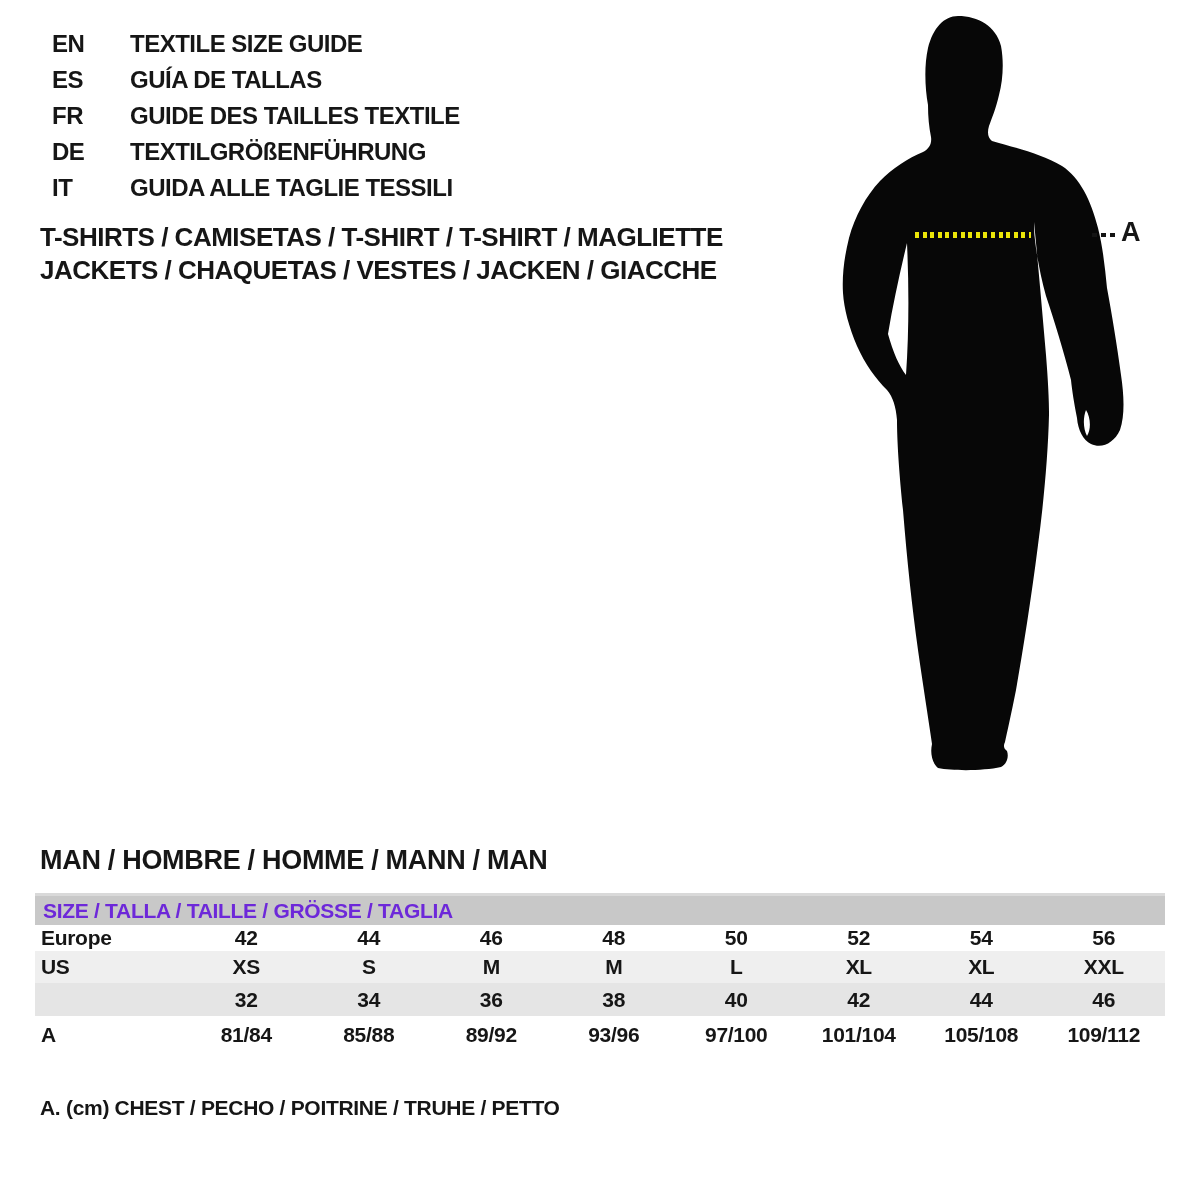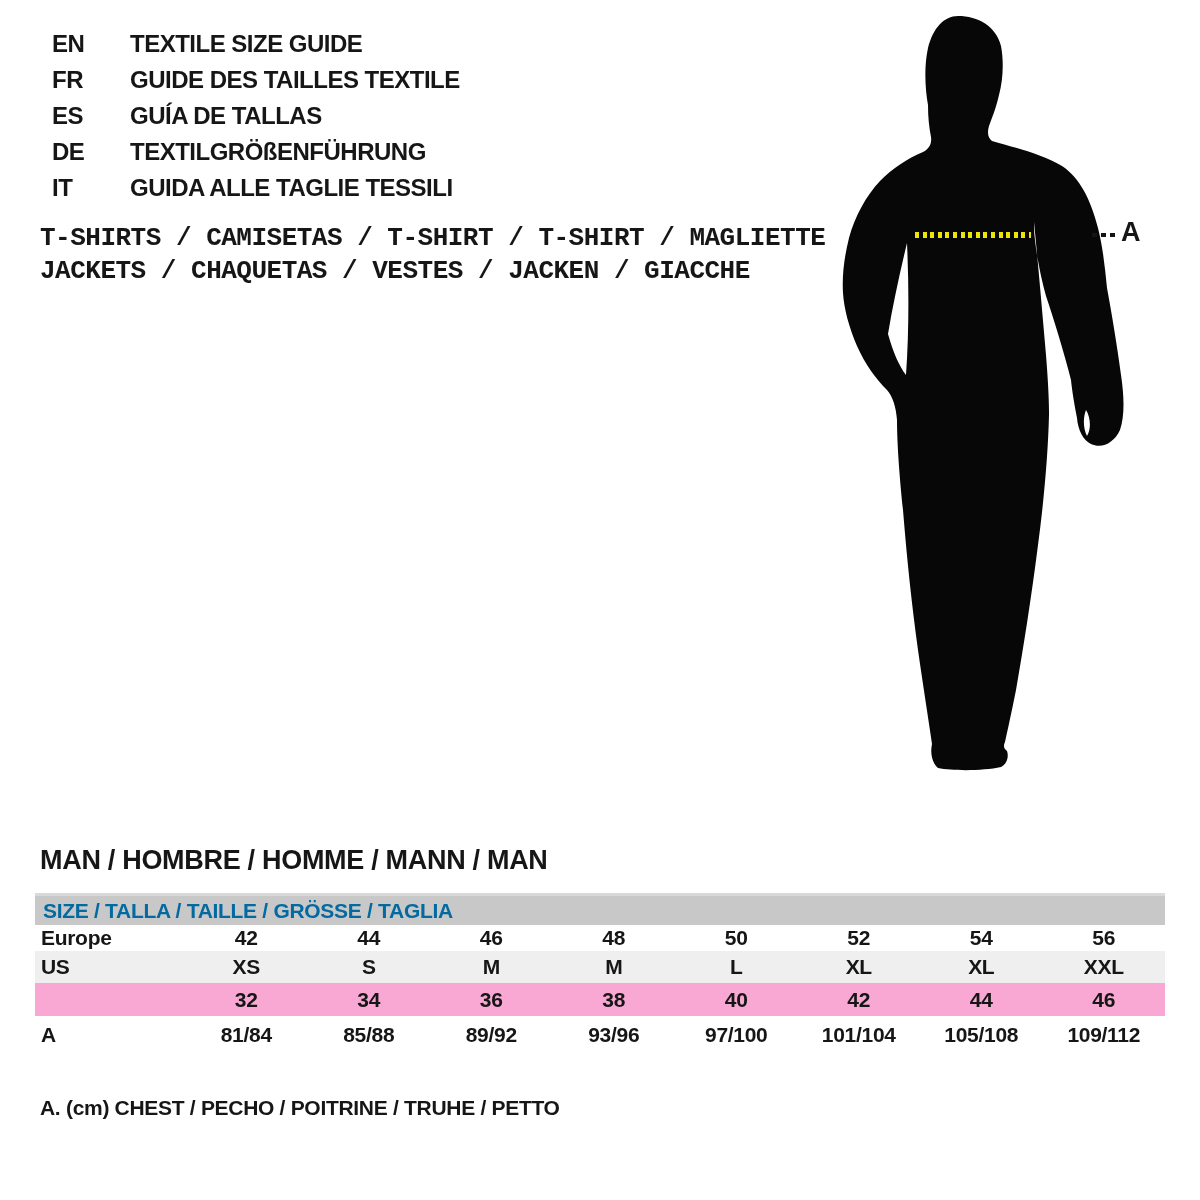--- a/index.html
+++ b/index.html
@@ -32,21 +32,20 @@
     letter-spacing: -0.5px;
   }
   .lang-code { width: 78px; }
   .lang-label { white-space: nowrap; }
 
   
   .category-block {
     position: absolute;
     left: 40px;
     top: 221px;
-    font-family: Liberation Mono, monospace;
   }
   .category-line {
     height: 33px;
     display: flex;
     align-items: center;
     font-size: 26px;
     letter-spacing: -0.5px;
     white-space: nowrap;
   }
 
@@ -101,37 +100,37 @@
   }
   .table-header {
     height: 29px;
     background: #c8c8c8;
     border-top: 3px solid #d9d9d9;
     display: flex;
     align-items: center;
     padding-left: 8px;
     font-size: 21px;
     letter-spacing: -0.3px;
-    color: #0369a1;
+    color: #6d28d9;
   }
   .trow {
     display: grid;
     grid-template-columns: 150px repeat(8, 1fr);
     align-items: center;
     font-size: 21px;
     letter-spacing: -0.3px;
   }
   .trow .tlabel {
     padding-left: 6px;
     text-align: left;
   }
   .trow .tcell { text-align: center; }
   .row-europe { height: 26px; background: #ffffff; }
   .row-us     { height: 32px; background: #efefef; }
-  .row-num    { height: 33px; background: #f9a8d4; }
+  .row-num    { height: 33px; background: #e5e5e5; }
   .row-a      { height: 37px; background: #ffffff; }
 
   
   .footnote {
     position: absolute;
     left: 40px;
     top: 1096px;
     font-size: 21px;
     letter-spacing: -0.3px;
     white-space: nowrap;
@@ -141,26 +140,26 @@
 <body>
 
 <div class="canvas">
 
   <section class="lang-block">
     <div class="lang-row">
       <span class="lang-code">EN</span>
       <span class="lang-label">TEXTILE SIZE GUIDE</span>
     </div>
     <div class="lang-row">
+      <span class="lang-code">ES</span>
+      <span class="lang-label">GUÍA DE TALLAS</span>
+    </div>
+    <div class="lang-row">
       <span class="lang-code">FR</span>
       <span class="lang-label">GUIDE DES TAILLES TEXTILE</span>
-    </div>
-    <div class="lang-row">
-      <span class="lang-code">ES</span>
-      <span class="lang-label">GUÍA DE TALLAS</span>
     </div>
     <div class="lang-row">
       <span class="lang-code">DE</span>
       <span class="lang-label">TEXTILGRÖßENFÜHRUNG</span>
     </div>
     <div class="lang-row">
       <span class="lang-code">IT</span>
       <span class="lang-label">GUIDA ALLE TAGLIE TESSILI</span>
     </div>
   </section>

